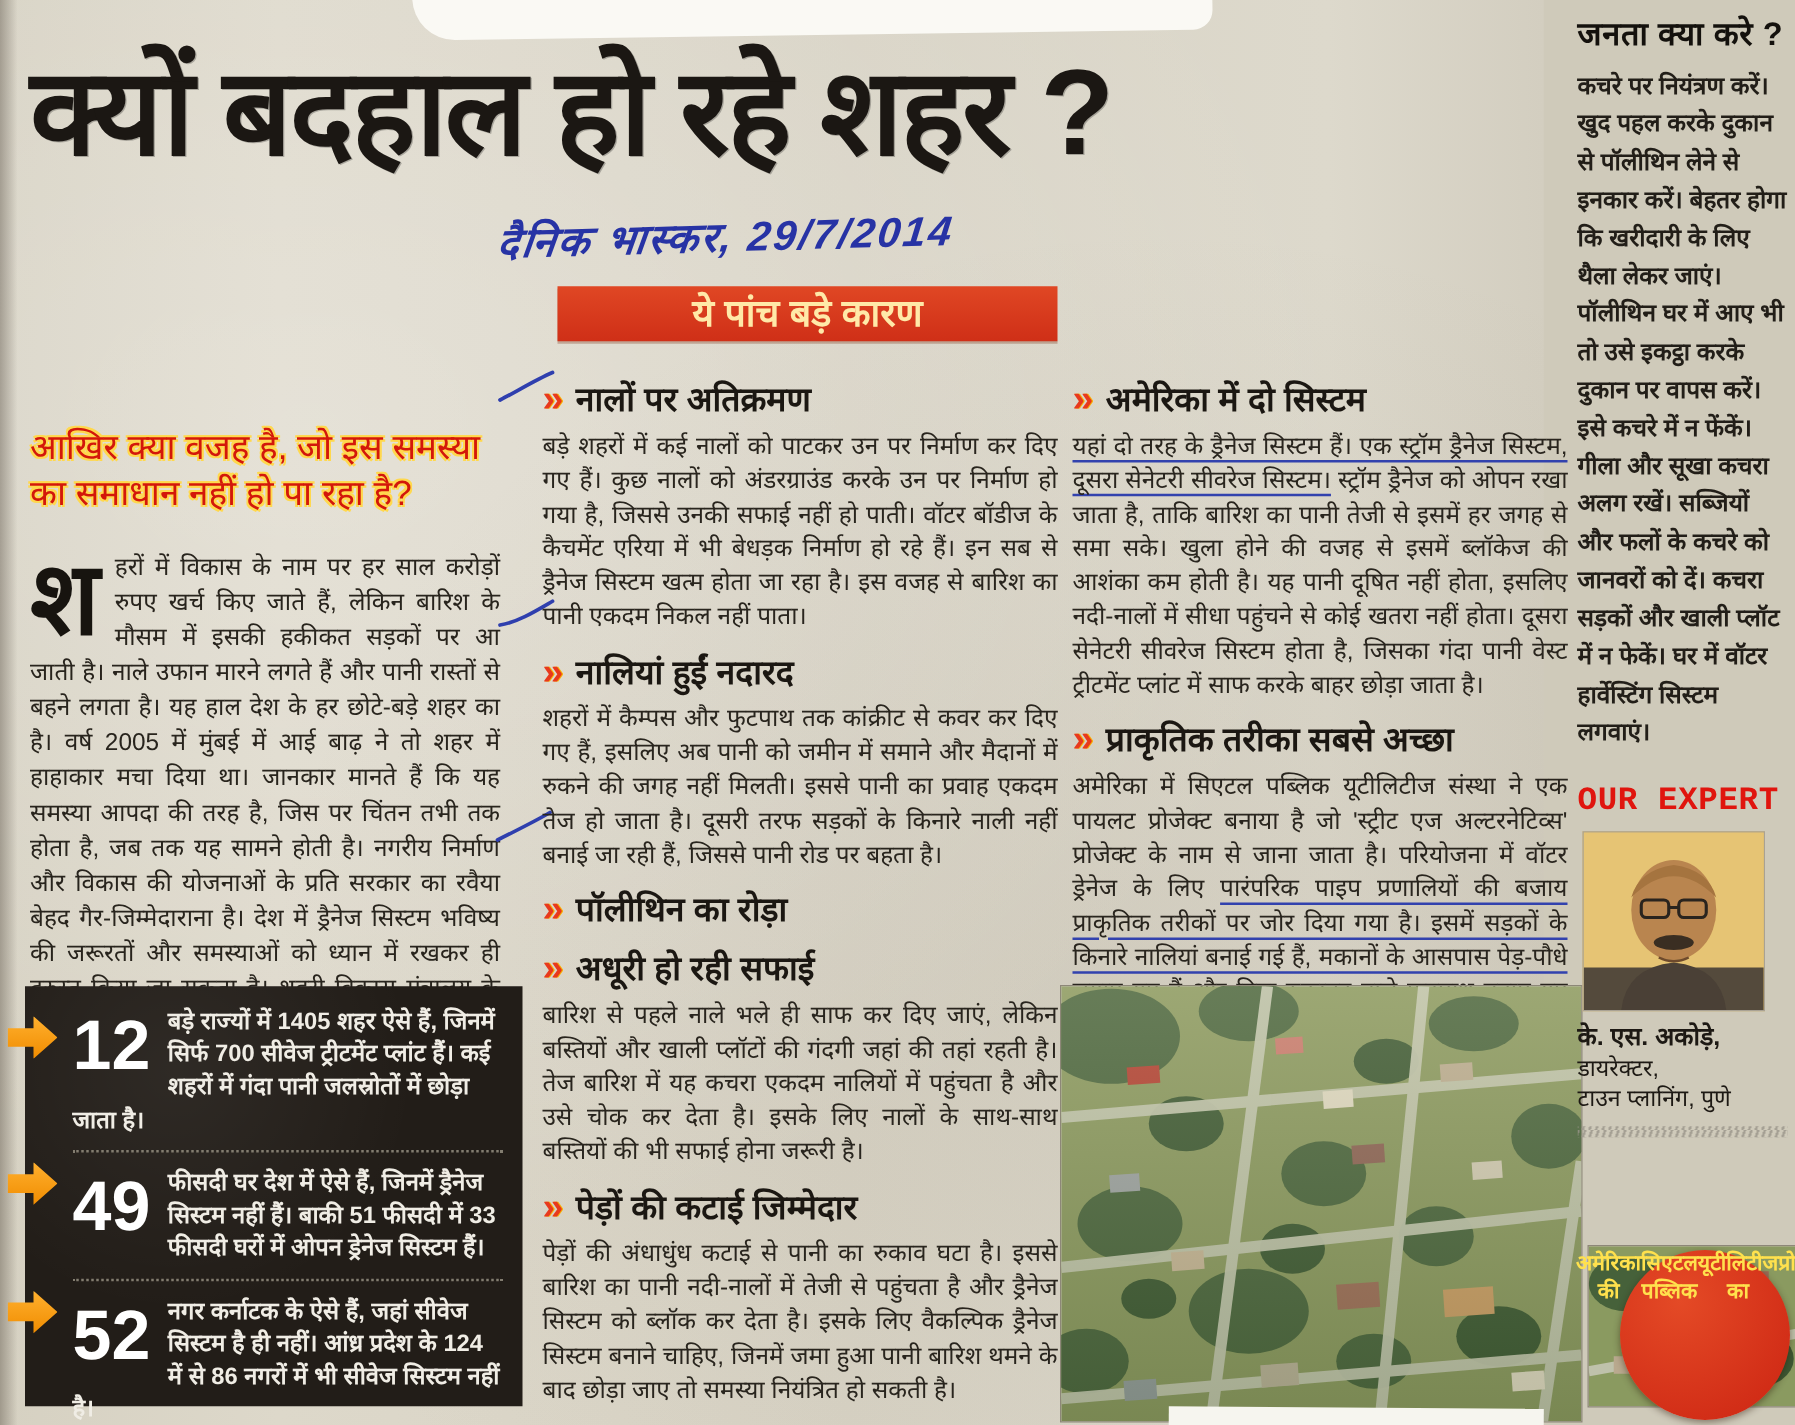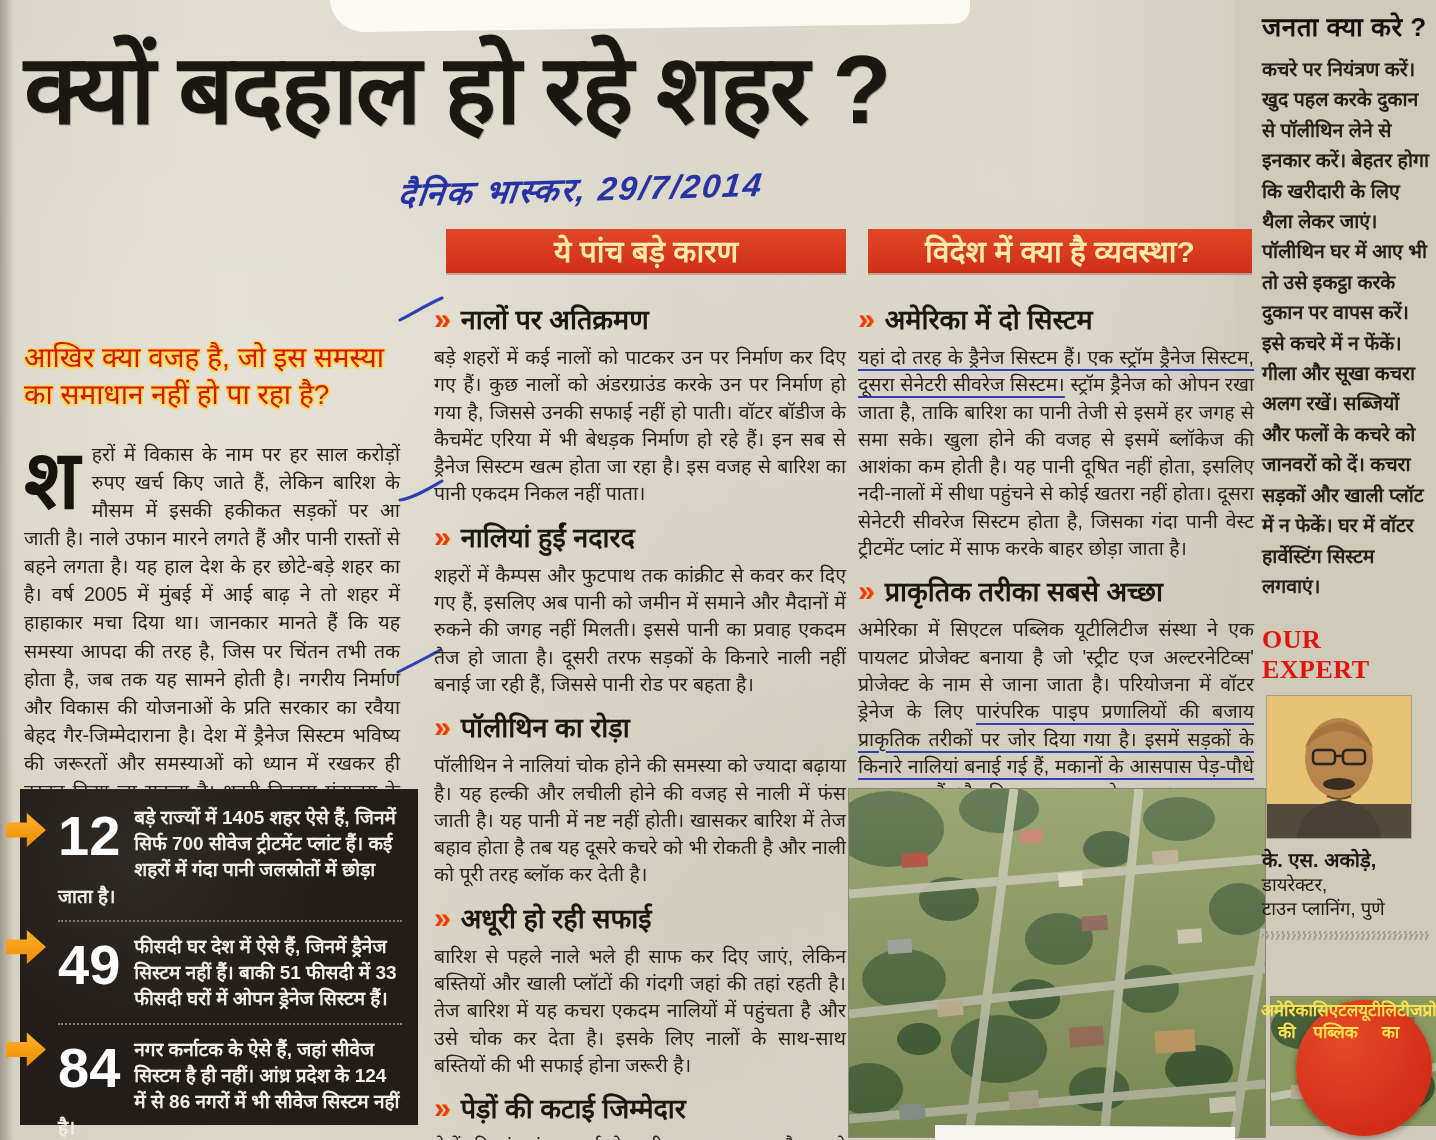--- a/index.html
+++ b/index.html
@@ -83,21 +83,21 @@
     color:#29251e;font-weight:500;}
   .pen-underline{text-decoration:underline;text-decoration-color:#3242ae;
     text-decoration-thickness:2px;text-underline-offset:5px;}
   .pen-mark{position:absolute;width:46px;height:26px;pointer-events:none;}
 
   
   .side{position:absolute;left:1262px;top:8px;width:168px;}
   .side-title{font-size:26px;font-weight:bold;color:#14110d;letter-spacing:.5px;}
   .side-body{margin-top:10px;font-size:19.5px;line-height:1.56;font-weight:600;color:#221e18;}
   .our-expert{margin-top:24px;font-size:26px;font-weight:800;color:#e0150e;
-    letter-spacing:.5px;font-family:Liberation Serif, serif;}
+    letter-spacing:.5px;font-family:Liberation Mono, monospace;}
   .expert-photo{margin:10px 0 8px 4px;width:144px;height:142px;
     border:1px solid #a9a294;background:#e3c06c;display:block;}
   .expert-name{font-size:18.5px;line-height:1.3;color:#1d1914;}
   .expert-name b{font-size:20px;}
   .side-divider{margin:10px 0;border-top:3px solid transparent;
     background:repeating-linear-gradient(110deg,#9a958a 0 2px,transparent 2px 5px);
     height:6px;opacity:.8;}
   .credit{text-align:center;margin-top:8px;}
   .credit-label{font-size:19px;font-weight:bold;color:#1d1914;}
   .bullet-sq{display:inline-block;width:11px;height:11px;background:#e8391d;
@@ -136,28 +136,27 @@
       <span class="stat-num">12</span>
       <span class="stat-text">बड़े राज्यों में 1405 शहर ऐसे हैं, जिनमें सिर्फ 700 सीवेज ट्रीटमेंट प्लांट हैं। कई शहरों में गंदा पानी जलस्रोतों में छोड़ा जाता है।</span>
     </div>
     <div class="stat">
       <span class="stat-arrow"></span>
       <span class="stat-num">49</span>
       <span class="stat-text">फीसदी घर देश में ऐसे हैं, जिनमें ड्रैनेज सिस्टम नहीं हैं। बाकी 51 फीसदी में 33 फीसदी घरों में ओपन ड्रेनेज सिस्टम हैं।</span>
     </div>
     <div class="stat">
       <span class="stat-arrow"></span>
-      <span class="stat-num">84</span>
+      <span class="stat-num">52</span>
       <span class="stat-text">नगर कर्नाटक के ऐसे हैं, जहां सीवेज सिस्टम है ही नहीं। आंध्र प्रदेश के 124 में से 86 नगरों में भी सीवेज सिस्टम नहीं है।</span>
     </div>
 
   </div>
 
   <div class="banner" id="banner-causes">ये पांच बड़े कारण</div>
-  <div class="banner" id="banner-abroad">विदेश में क्या है व्यवस्था?</div>
 
   <svg class="pen-mark" style="left:398px;top:296px" viewBox="0 0 46 26">
       <path d="M2,24 C14,18 30,8 44,2" stroke="#2f3fae" stroke-width="3" fill="none" stroke-linecap="round"></path>
     </svg>
   <svg class="pen-mark" style="left:398px;top:478px" viewBox="0 0 46 26">
       <path d="M2,22 C16,20 32,10 44,3" stroke="#2f3fae" stroke-width="3" fill="none" stroke-linecap="round"></path>
     </svg>
   <svg class="pen-mark" style="left:396px;top:648px" viewBox="0 0 46 26">
       <path d="M2,24 C18,16 34,8 44,2" stroke="#2f3fae" stroke-width="3" fill="none" stroke-linecap="round"></path>
     </svg>
@@ -175,21 +174,20 @@
         <span class="chev">»</span>
         <span>नालियां हुईं नदारद</span>
       </div>
       <div class="sec-body">शहरों में कैम्पस और फुटपाथ तक कांक्रीट से कवर कर दिए गए हैं, इसलिए अब पानी को जमीन में समाने और मैदानों में रुकने की जगह नहीं मिलती। इससे पानी का प्रवाह एकदम तेज हो जाता है। दूसरी तरफ सड़कों के किनारे नाली नहीं बनाई जा रही हैं, जिससे पानी रोड पर बहता है।</div>
     </div>
     <div class="sec">
       <div class="sec-title">
         <span class="chev">»</span>
         <span>पॉलीथिन का रोड़ा</span>
       </div>
-      <div class="sec-body">पॉलीथिन ने नालियां चोक होने की समस्या को ज्यादा बढ़ाया है। यह हल्की और लचीली होने की वजह से नाली में फंस जाती है। यह पानी में नष्ट नहीं होती। खासकर बारिश में तेज बहाव होता है तब यह दूसरे कचरे को भी रोकती है और नाली को पूरी तरह ब्लॉक कर देती है।</div>
     </div>
     <div class="sec">
       <div class="sec-title">
         <span class="chev">»</span>
         <span>अधूरी हो रही सफाई</span>
       </div>
       <div class="sec-body">बारिश से पहले नाले भले ही साफ कर दिए जाएं, लेकिन बस्तियों और खाली प्लॉटों की गंदगी जहां की तहां रहती है। तेज बारिश में यह कचरा एकदम नालियों में पहुंचता है और उसे चोक कर देता है। इसके लिए नालों के साथ-साथ बस्तियों की भी सफाई होना जरूरी है।</div>
     </div>
     <div class="sec">
       <div class="sec-title">

